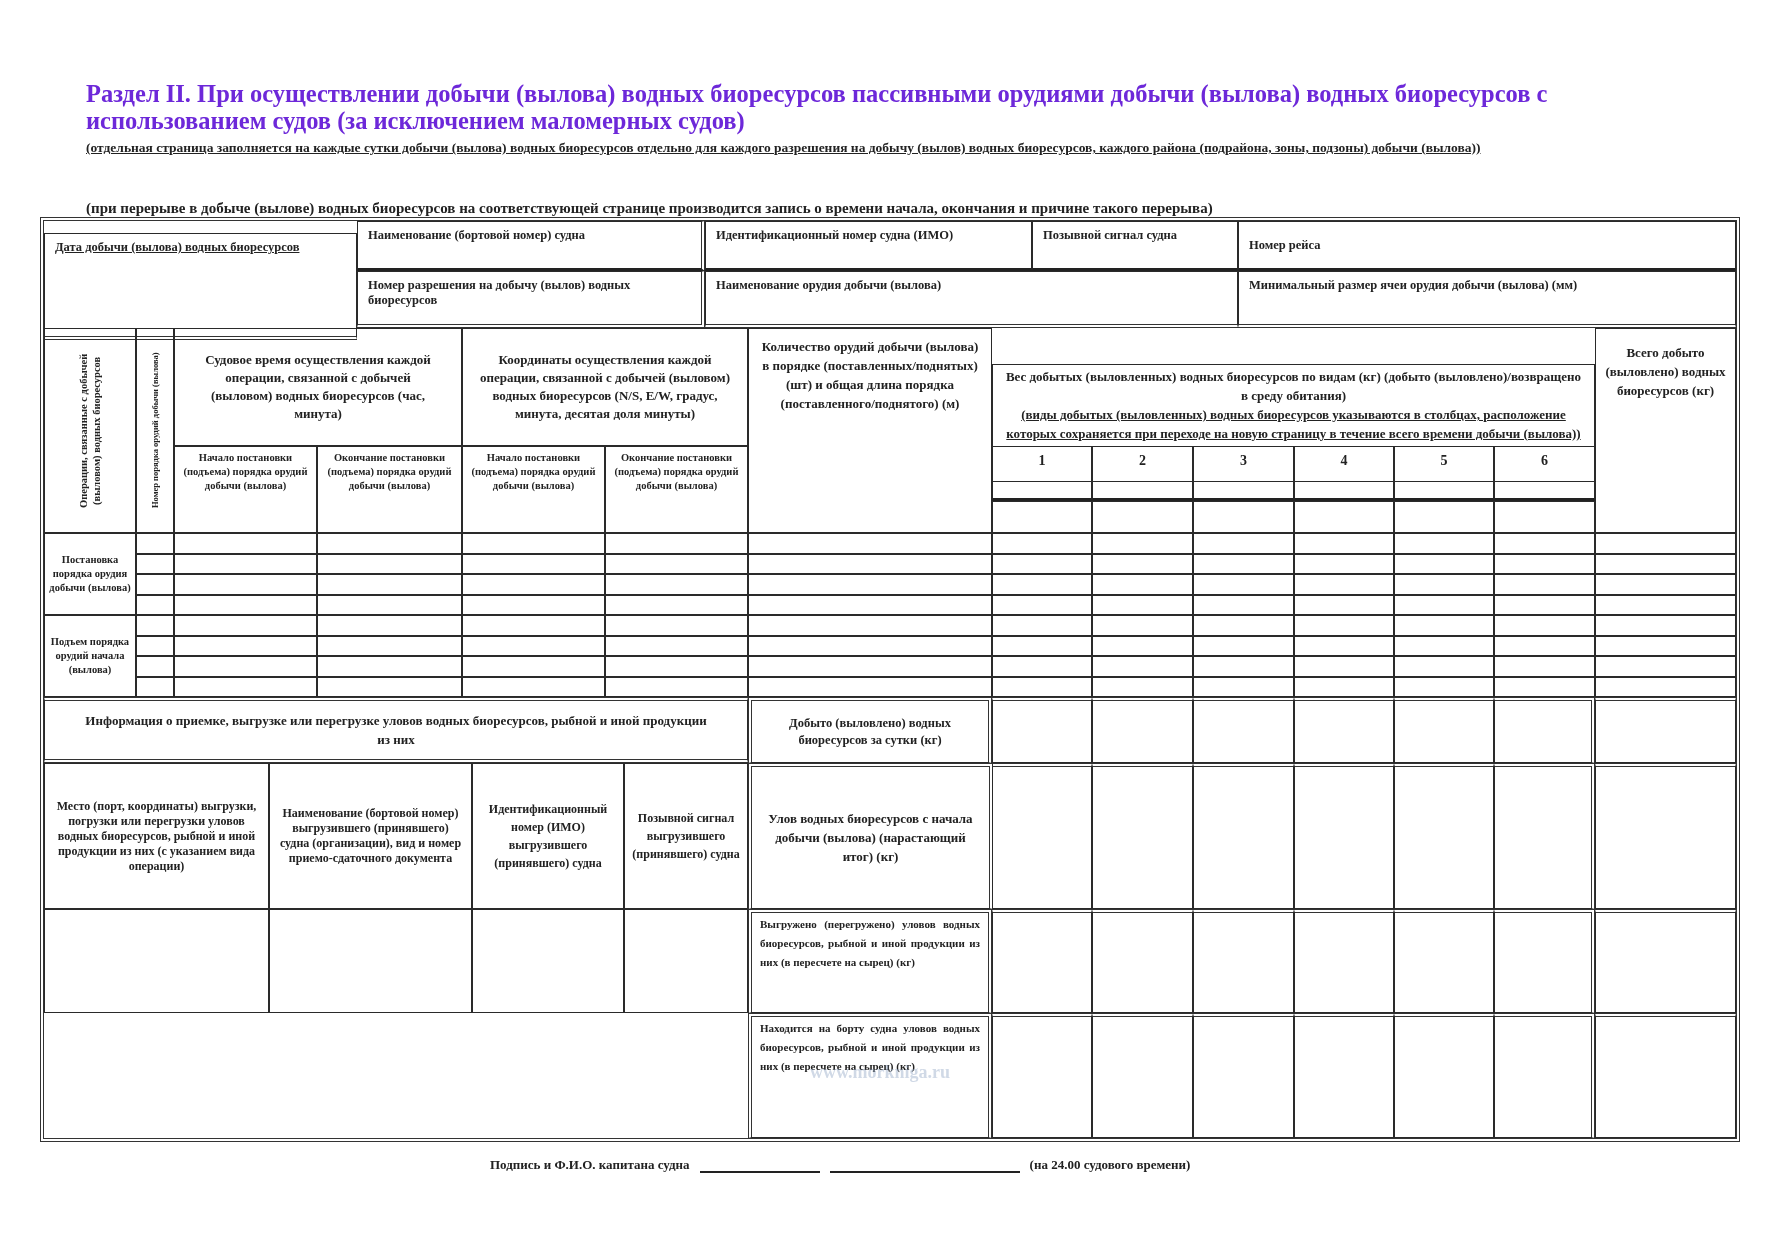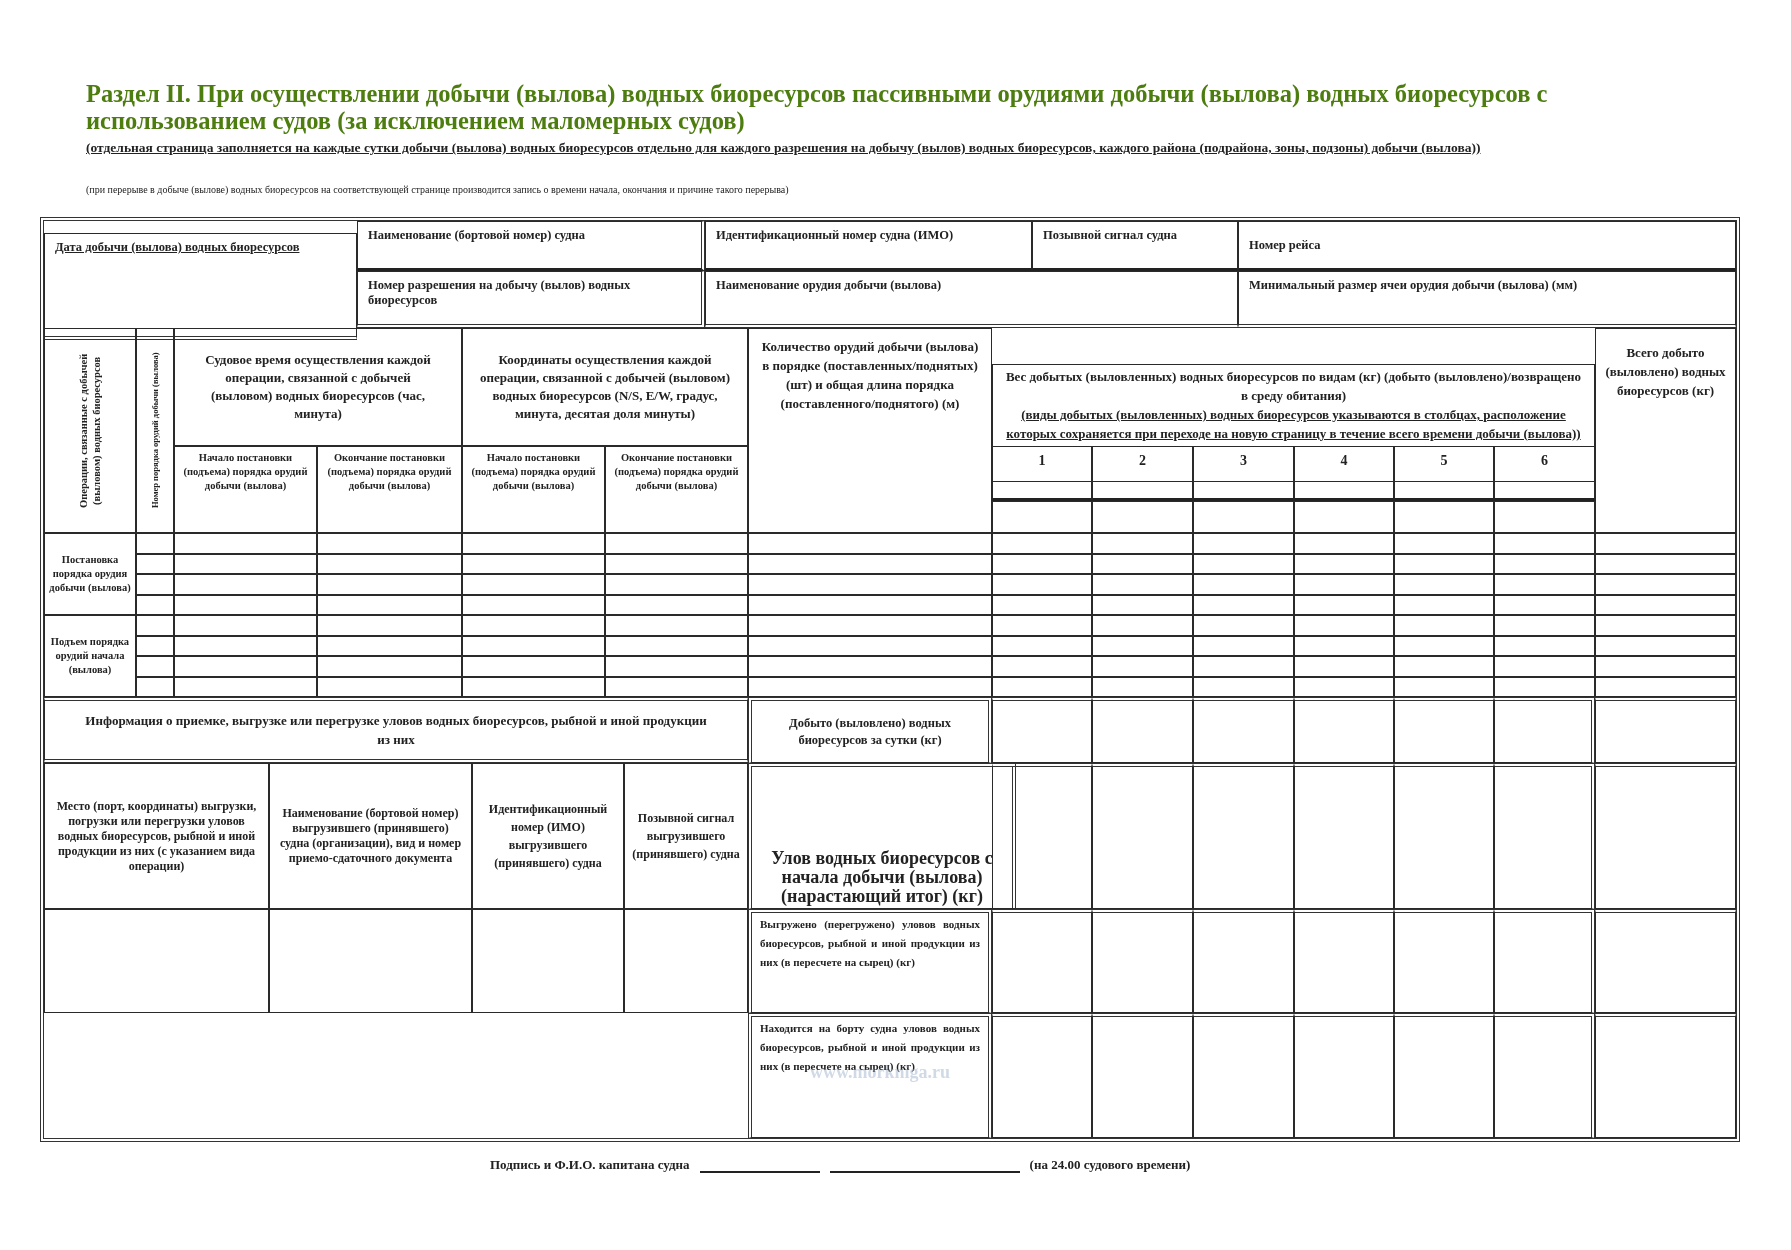--- a/index.html
+++ b/index.html
@@ -1,23 +1,23 @@
 <!DOCTYPE html>
 <html><head>
 <meta charset="utf-8">
 <style>
   html, body { margin: 0; padding: 0; background: #ffffff; }
   body { width: 1791px; height: 1250px; position: relative; overflow: hidden;
          font-family: "Liberation Serif", "DejaVu Serif", serif; color: #1a1a1a; }
   .title { position: absolute; left: 86px; top: 80px; width: 1600px;
-           font-size: 24.5px; line-height: 27px; font-weight: bold; color: #4d7c0f; }
+           font-size: 24.5px; line-height: 27px; font-weight: bold; color: #6d28d9; }
   .sub1 { position: absolute; left: 86px; top: 137px; width: 1650px;
           font-size: 13.5px; line-height: 22px; font-weight: bold; text-decoration: underline; color: #222; }
-  .sub2 { position: absolute; left: 86px; top: 184px; width: 1650px;
-          font-size: 10px; font-weight: normal; color: #222; }
+  .sub2 { position: absolute; left: 86px; top: 200px; width: 1650px;
+          font-size: 15px; font-weight: bold; color: #222; }
 
   .form { position: absolute; left: 40px; top: 217px; width: 1700px; height: 925px;
           border: 4px double #333; box-sizing: border-box; }
   .cell { position: absolute; box-sizing: border-box; border: 1.5px solid #2a2a2a;
           font-size: 12.5px; line-height: 15px; font-weight: bold; color: #222; overflow: hidden; }
   .thick-b { border-bottom: 4px double #333; }
   .thick-t { border-top: 4px double #333; }
   .thick-r { border-right: 4px double #333; }
   .thick-l { border-left: 4px double #333; }
   .pad { padding: 6px 10px; }
@@ -128,21 +128,21 @@
     <span>Позывной сигнал выгрузившего (принявшего) судна</span>
   </div>
   <div class="cell" style="left:0;top:688px;width:225px;height:104px;"></div>
   <div class="cell" style="left:225px;top:688px;width:203px;height:104px;"></div>
   <div class="cell" style="left:428px;top:688px;width:152px;height:104px;"></div>
   <div class="cell" style="left:580px;top:688px;width:124px;height:104px;"></div>
 
   <div class="cell center thick-l thick-r thick-t" style="left:704px;top:476px;width:244px;height:66px;font-size:12.5px;line-height:17px;padding:2px 8px;">
     <span>Добыто (выловлено) водных биоресурсов за сутки (кг)</span>
   </div>
-  <div class="cell center thick-l thick-r thick-t" style="left:704px;top:542px;width:268px;height:146px;font-size:18px;line-height:19px;padding:2px 12px;align-items:flex-end;">
+  <div class="cell center thick-l thick-r thick-t" style="left:704px;top:542px;width:245px;height:146px;font-size:13px;line-height:19px;padding:2px 12px;">
     <span>Улов водных биоресурсов с начала добычи (вылова) (нарастающий итог) (кг)</span>
   </div>
   <div class="cell justify thick-l thick-r thick-t" style="left:704px;top:688px;width:244px;height:104px;font-size:11px;line-height:19px;padding:2px 8px;">
     <span>Выгружено (перегружено) уловов водных биоресурсов, рыбной и иной продукции из них (в пересчете на сырец) (кг)</span>
   </div>
   <div class="cell justify thick-l thick-r thick-t" style="left:704px;top:792px;width:244px;height:125px;font-size:11px;line-height:19px;padding:2px 8px;">
     <span>Находится на борту судна уловов водных биоресурсов, рыбной и иной продукции из них (в пересчете на сырец) (кг)</span>
   </div>
   <div id="summary-grid"></div>
 <div class="cell ctop num" style="left: 948px; top: 225px; width: 100px; height: 55px; border-bottom: 3px solid rgb(34, 34, 34);">1</div>

